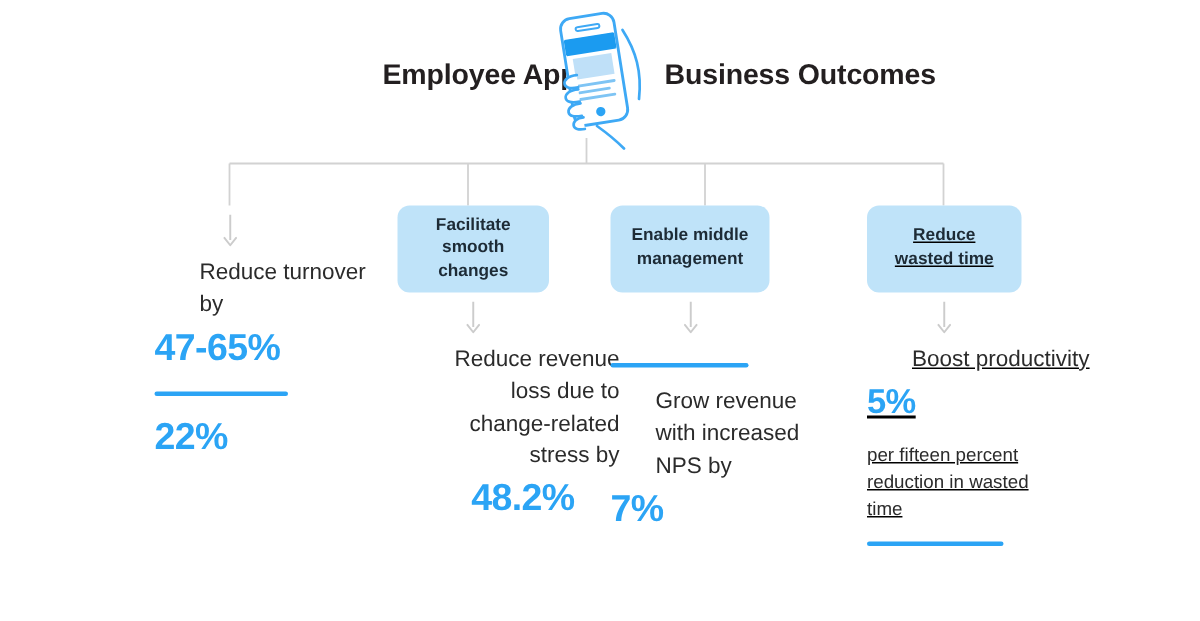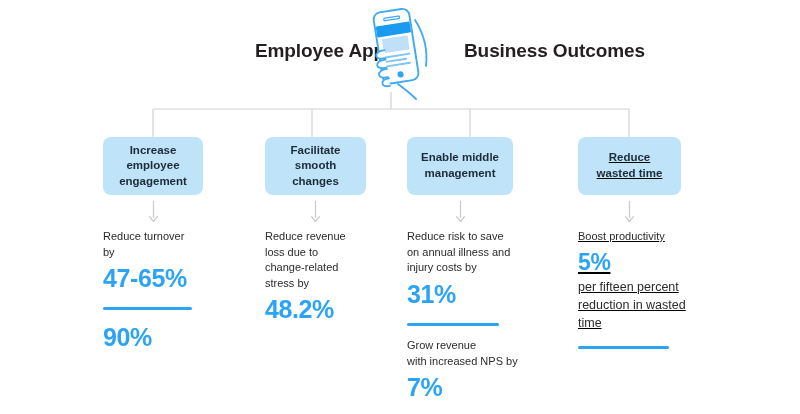--- a/index.html
+++ b/index.html
@@ -24,21 +24,21 @@
   .hdr-title {
     position: absolute;
     top: 40px;
     font-size: 19px;
     font-weight: bold;
     color: #231f20;
     letter-spacing: -0.1px;
     white-space: nowrap;
   }
   #title-left  { left: 255px; }
-  #title-right { left: 464px; }
+  #title-right { left: 443px; }
 
   
   #phone-illustration {
     position: absolute;
     left: 358px;
     top: 4px;
     width: 80px;
     height: 96px;
   }
 
@@ -78,56 +78,57 @@
     height: 34px;
     display: flex;
     align-items: center;
     justify-content: center;
   }
   .arrow-icon { display: block; }
 
   .stat-block { margin-top: 0; }
 
   .stat-label {
-    font-size: 11px;
+    font-size: 15px;
     line-height: 1.42;
     color: #2b2b2b;
+    margin-left: 30px;
   }
   .stat-value {
     font-size: 25px;
     font-weight: bold;
     color: #2ba4f5;
     letter-spacing: -0.4px;
     line-height: 1.25;
     margin-top: 3px;
   }
   .stat-value.small {
     font-size: 23px;
   }
   .stat-sub {
     font-size: 12.5px;
     line-height: 1.42;
     color: #2b2b2b;
-    margin-top: 3px;
+    margin-top: 13px;
   }
   .divider {
     height: 3px;
     background: #2ba4f5;
     border-radius: 2px;
     margin: 13px 0 12px 0;
   }
 
   
   #col-0 { left: 103px; width: 100px; }
   #col-1 { left: 265px; width: 101px; }
   #col-2 { left: 407px; width: 106px; }
   #col-3 { left: 578px; width: 103px; text-decoration: underline; }
 
   #col-0 .stat-label, #col-0 .stat-value, #col-0 .stat-sub { width: 115px; }
-  #col-1 .stat-label, #col-1 .stat-value, #col-1 .stat-sub { width: 118px; }
+  #col-1 .stat-label, #col-1 .stat-value, #col-1 .stat-sub { width: 118px; text-align: right; }
   #col-2 .stat-label, #col-2 .stat-value, #col-2 .stat-sub { width: 130px; }
   #col-3 .stat-label, #col-3 .stat-value, #col-3 .stat-sub { width: 128px; }
 
   #col-0 .divider { width: 89px; }
   #col-2 .divider { width: 92px; }
   #col-3 .divider { width: 91px; }
 </style>
 </head>
 <body>
 
@@ -178,36 +179,33 @@
 
         <line x1="153" y1="17" x2="153" y2="45"></line>
         <line x1="312" y1="17" x2="312" y2="45"></line>
         <line x1="470" y1="17" x2="470" y2="45"></line>
         <line x1="629" y1="17" x2="629" y2="45"></line>
       </g>
     </svg>
   </div>
 
   <div class="column" id="col-0">
-    <div class="col-box">
-      <div class="col-box-label">Increase employee<br>engagement</div>
-    </div>
     <div class="arrow-wrap">
       <svg class="arrow-icon" width="11" height="22" viewBox="0 0 11 22" xmlns="http://www.w3.org/2000/svg">
         <line x1="5.5" y1="0" x2="5.5" y2="17" stroke="#cccccc" stroke-width="1.3"></line>
         <path d="M1.6 15.6 L5.5 20.5 L9.4 15.6" fill="none" stroke="#cccccc" stroke-width="1.3" stroke-linecap="round" stroke-linejoin="round"></path>
       </svg>
     </div>
     <div class="stat-block">
       <div class="stat-label">Reduce turnover<br>by</div>
       <div class="stat-value">47-65%</div>
     </div>
     <div class="divider"></div>
     <div class="stat-block">
-      <div class="stat-value">90%</div>
+      <div class="stat-value">22%</div>
     </div>
   </div>
 
   <div class="column" id="col-1">
     <div class="col-box">
       <div class="col-box-label">Facilitate<br>smooth changes</div>
     </div>
     <div class="arrow-wrap">
       <svg class="arrow-icon" width="11" height="22" viewBox="0 0 11 22" xmlns="http://www.w3.org/2000/svg">
         <line x1="5.5" y1="0" x2="5.5" y2="17" stroke="#cccccc" stroke-width="1.3"></line>
@@ -223,24 +221,20 @@
   <div class="column" id="col-2">
     <div class="col-box">
       <div class="col-box-label">Enable middle<br>management</div>
     </div>
     <div class="arrow-wrap">
       <svg class="arrow-icon" width="11" height="22" viewBox="0 0 11 22" xmlns="http://www.w3.org/2000/svg">
         <line x1="5.5" y1="0" x2="5.5" y2="17" stroke="#cccccc" stroke-width="1.3"></line>
         <path d="M1.6 15.6 L5.5 20.5 L9.4 15.6" fill="none" stroke="#cccccc" stroke-width="1.3" stroke-linecap="round" stroke-linejoin="round"></path>
       </svg>
     </div>
-    <div class="stat-block">
-      <div class="stat-label">Reduce risk to save<br>on annual illness and<br>injury costs by</div>
-      <div class="stat-value">31%</div>
-    </div>
     <div class="divider"></div>
     <div class="stat-block">
       <div class="stat-label">Grow revenue<br>with increased NPS by</div>
       <div class="stat-value">7%</div>
     </div>
   </div>
 
   <div class="column" id="col-3">
     <div class="col-box">
       <div class="col-box-label">Reduce<br>wasted time</div>

